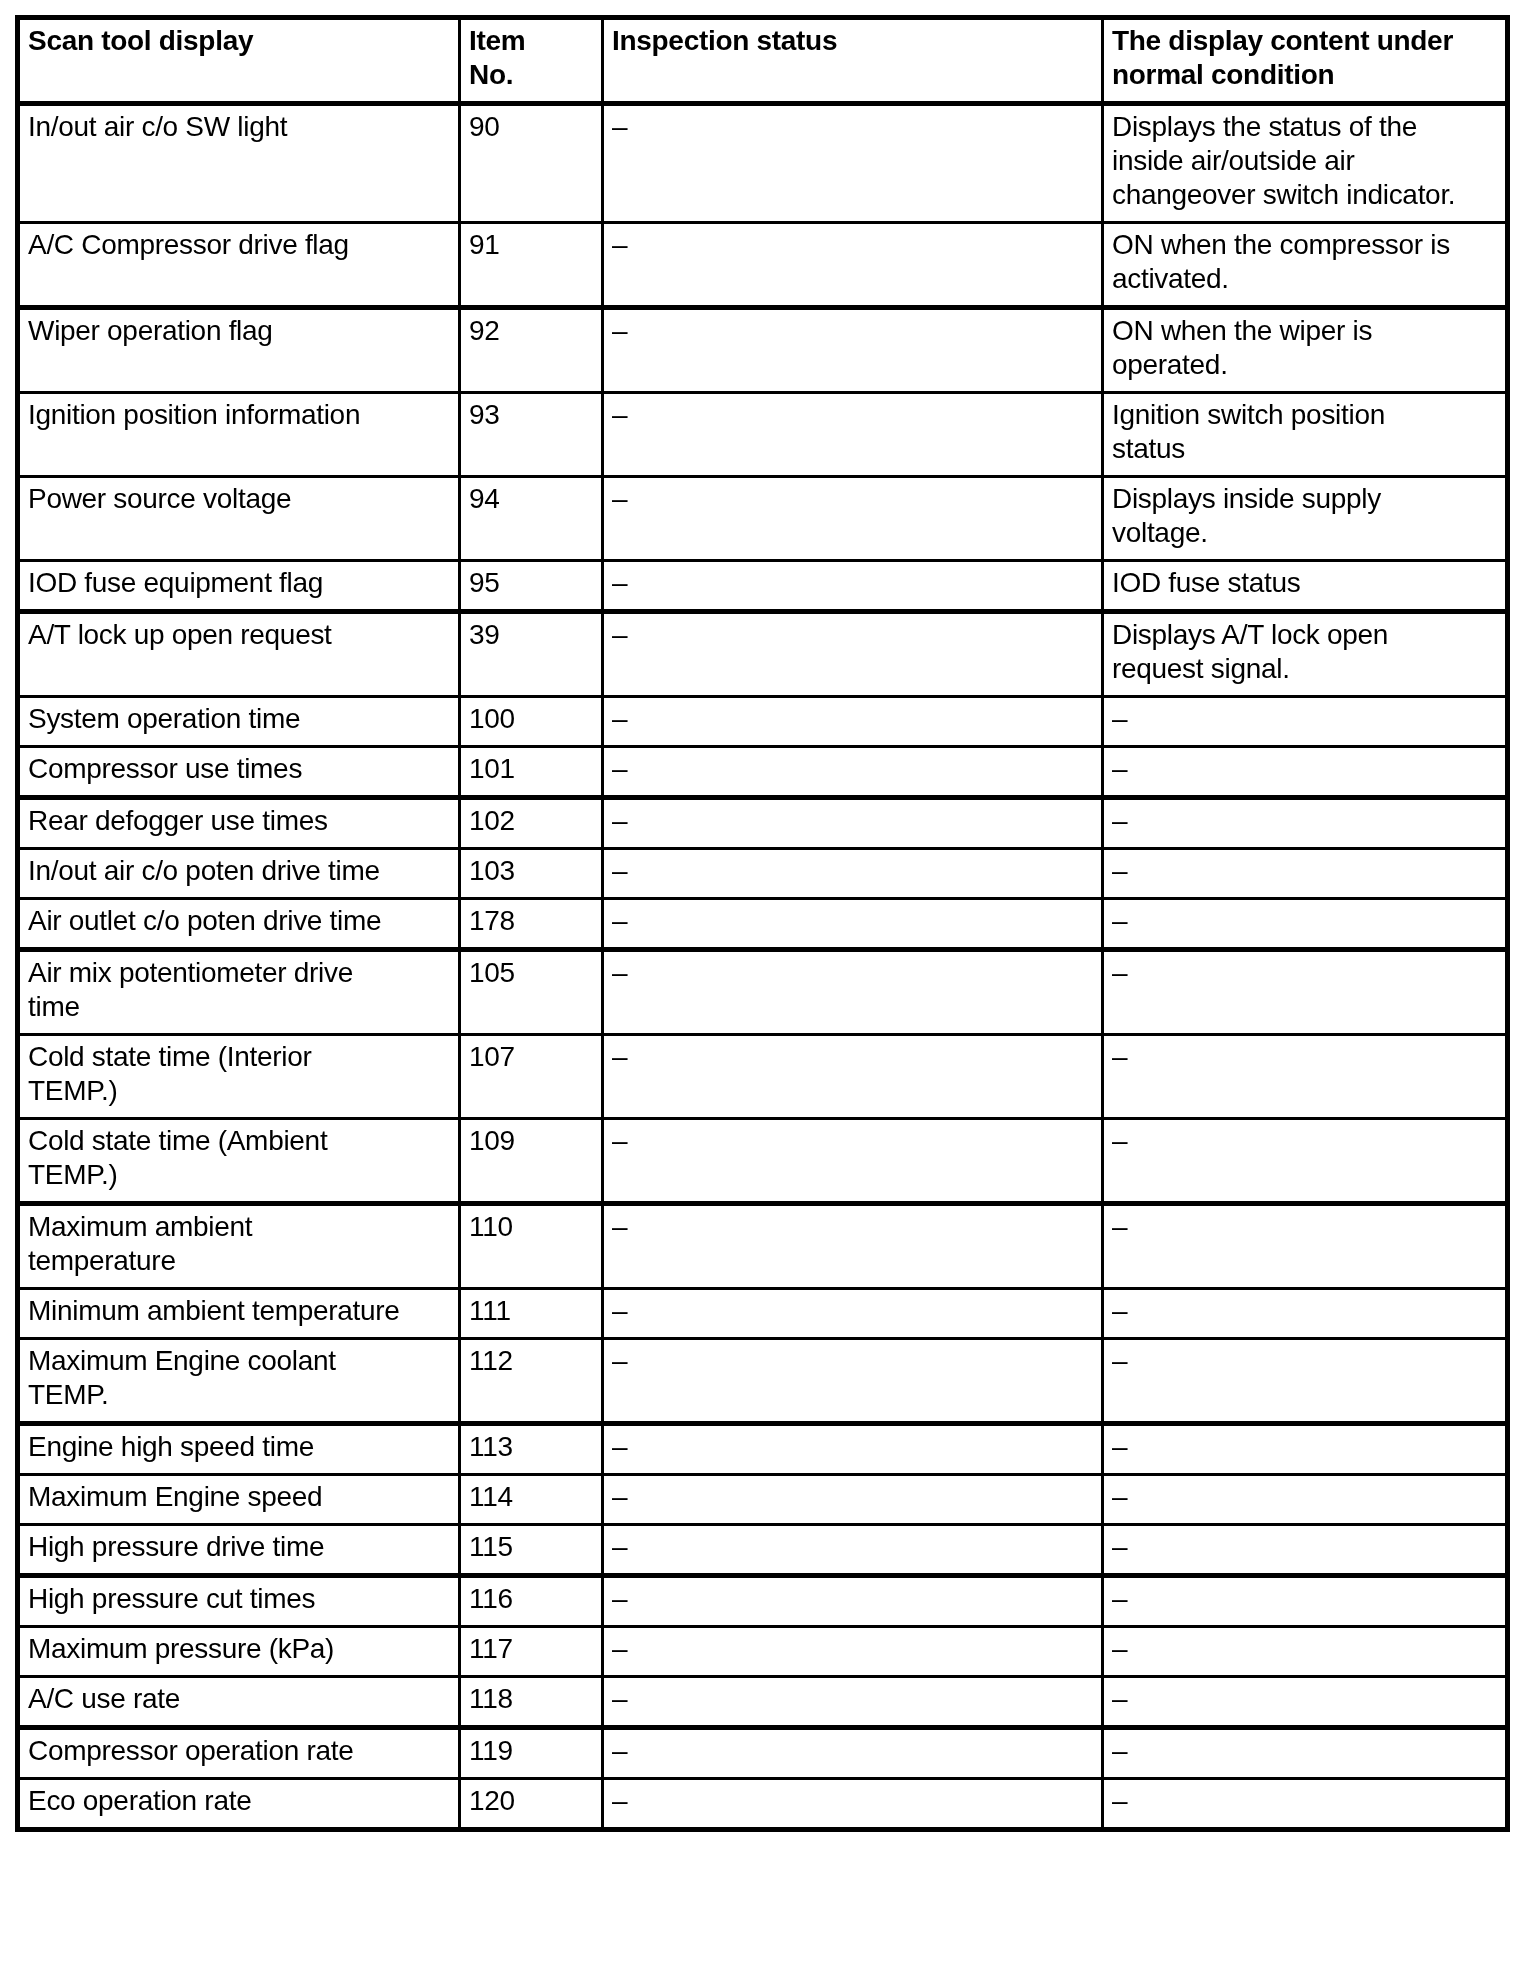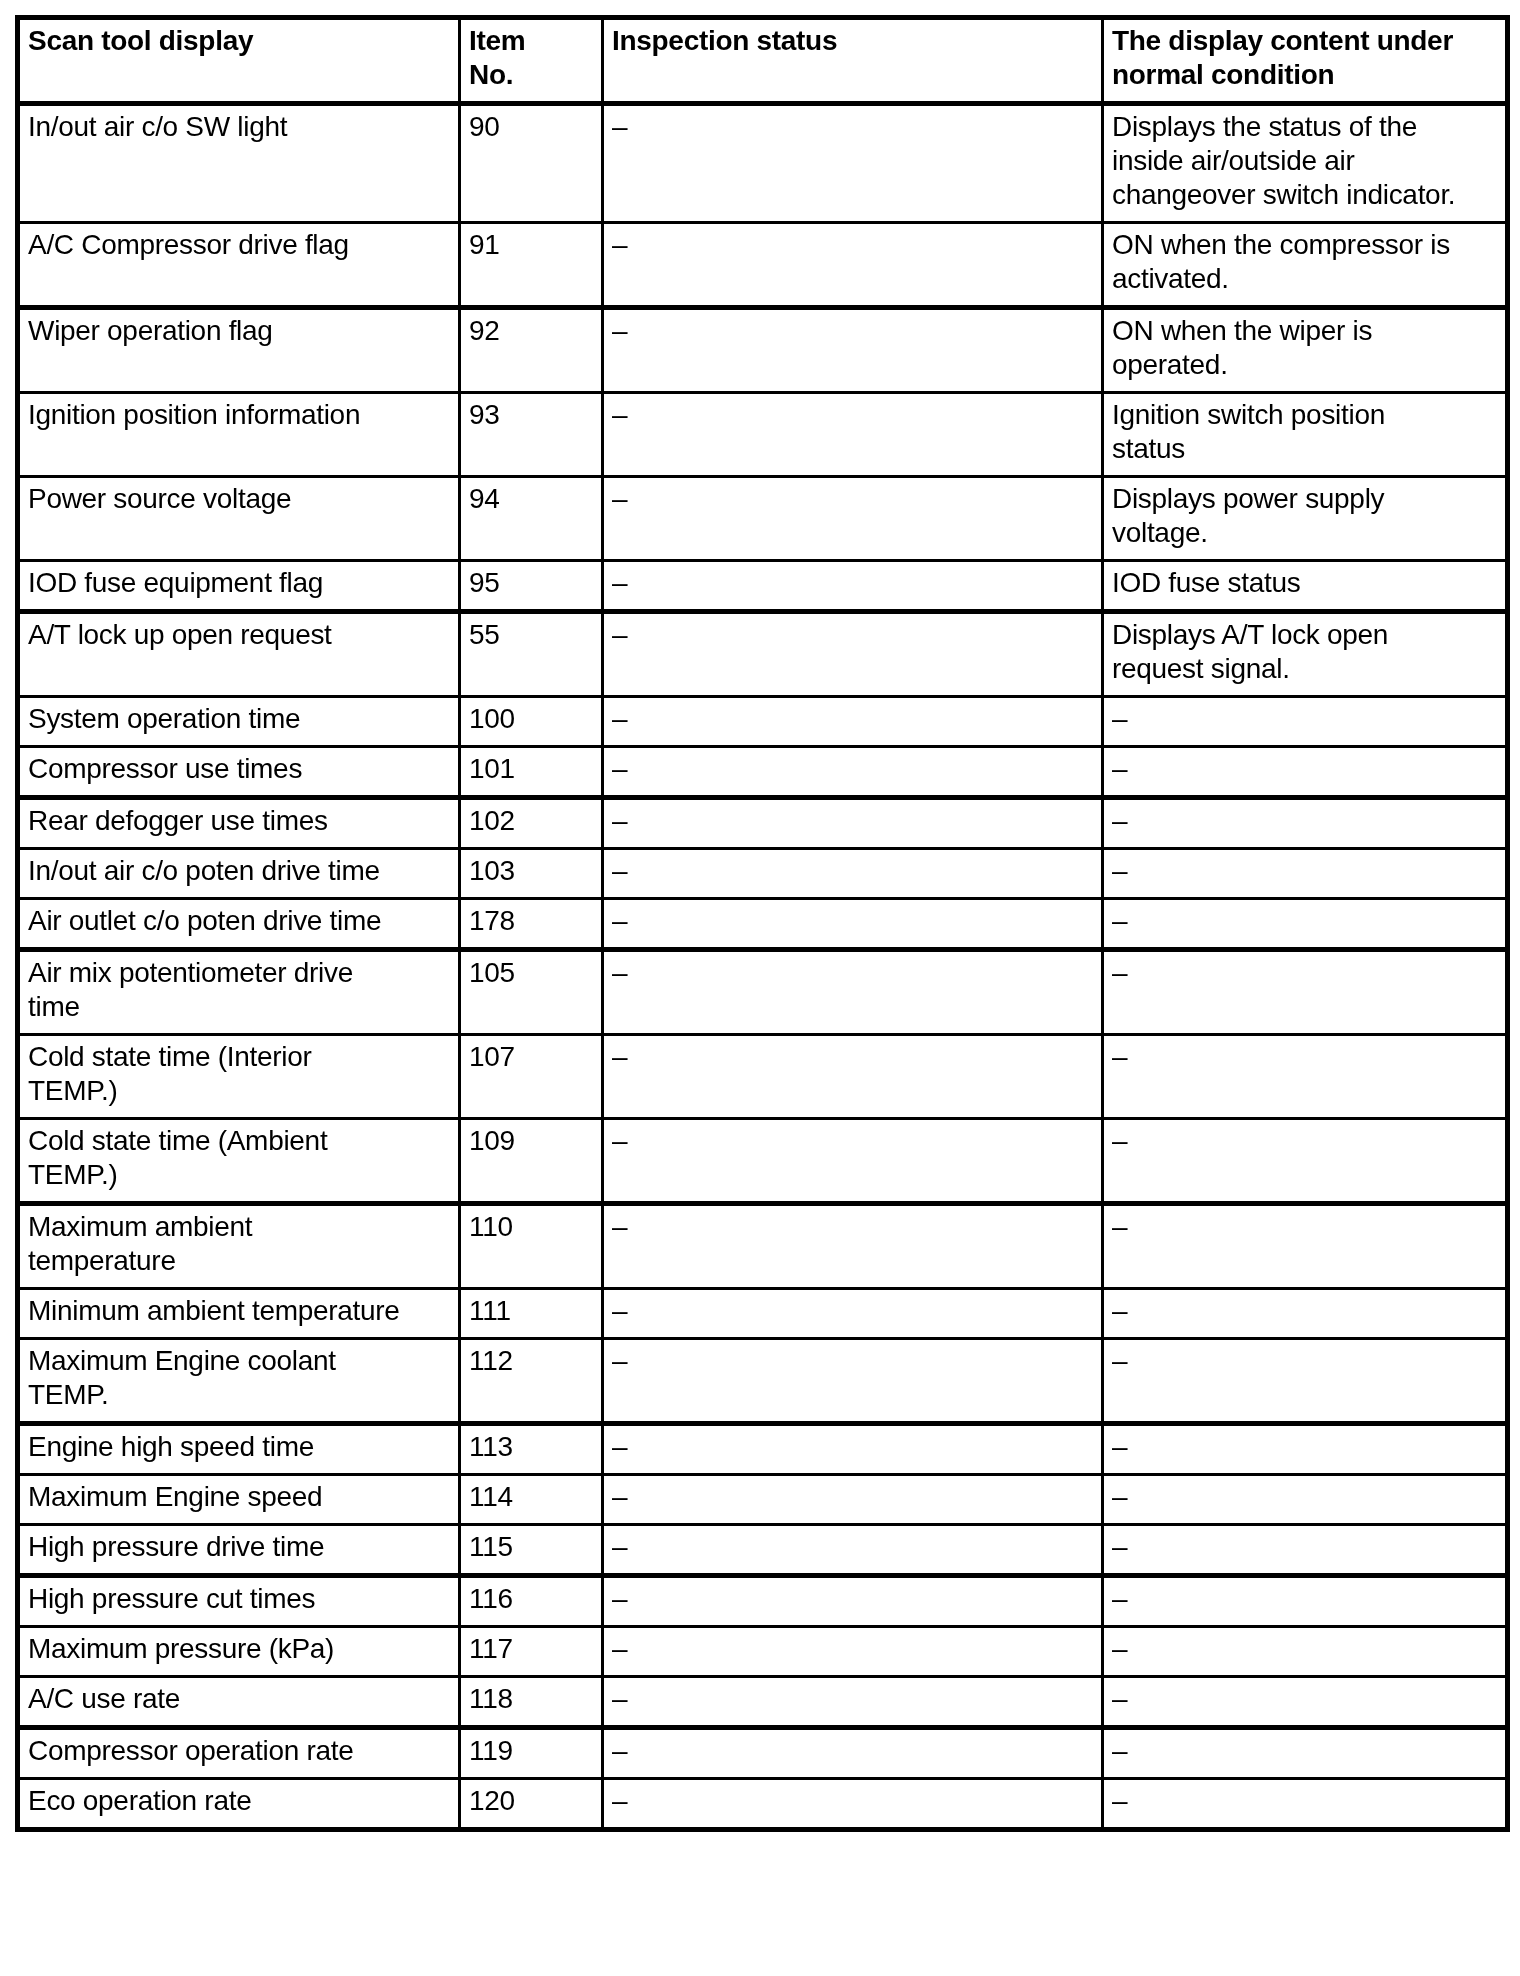--- a/index.html
+++ b/index.html
@@ -98,32 +98,32 @@
     <td>Ignition position information</td>
     <td>93</td>
     <td>–</td>
     <td>Ignition switch position
 status</td>
   </tr>
         <tr>
     <td>Power source voltage</td>
     <td>94</td>
     <td>–</td>
-    <td>Displays power supply
+    <td>Displays inside supply
 voltage.</td>
   </tr>
         <tr class="thick-bottom">
     <td>IOD fuse equipment flag</td>
     <td>95</td>
     <td>–</td>
     <td>IOD fuse status</td>
   </tr>
         <tr>
     <td>A/T lock up open request</td>
-    <td>55</td>
+    <td>39</td>
     <td>–</td>
     <td>Displays A/T lock open
 request signal.</td>
   </tr>
         <tr>
     <td>System operation time</td>
     <td>100</td>
     <td>–</td>
     <td>–</td>
   </tr>

